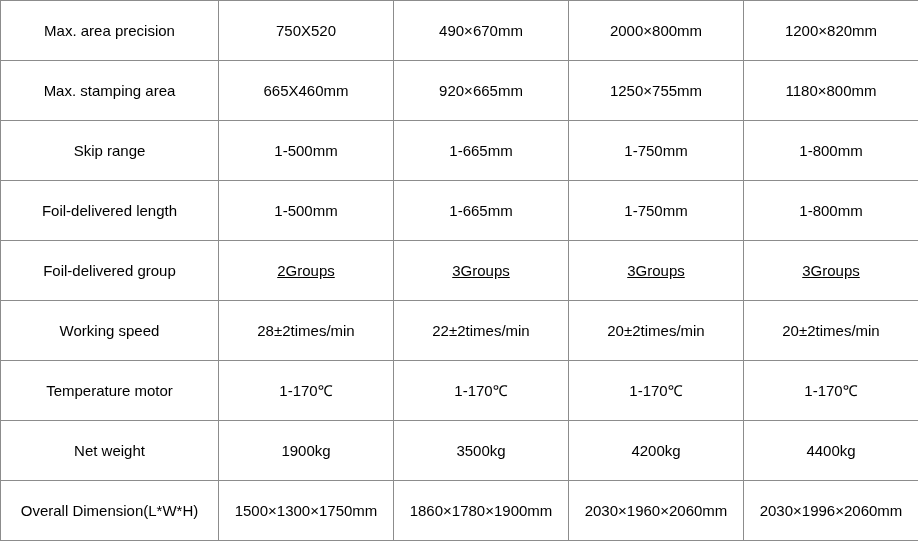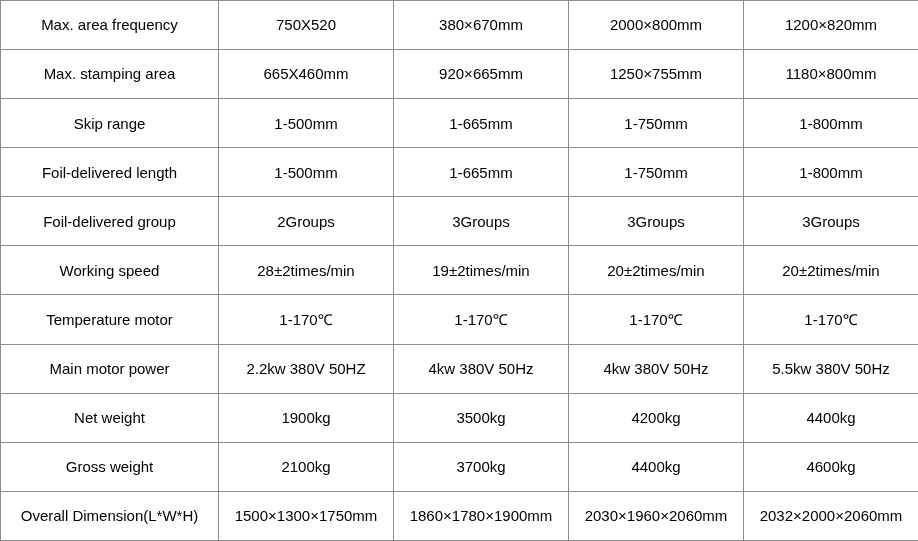--- a/index.html
+++ b/index.html
@@ -30,39 +30,39 @@
     text-align: center;
     vertical-align: middle;
     font-size: 15px;
     padding: 2px 3px;
     line-height: 1.15;
     white-space: nowrap;
     overflow: hidden;
   }
   #spec-table tr { height: 36px; }
   td.label { font-size: 15px; }
-  td.small { font-size: 13px; }
+  td.small { font-size: 13px; text-decoration: underline; }
   td.xsmall { font-size: 14px; margin-top: 44px; }
 </style>
 </head>
 <body>
 
 <table id="spec-table">
   <colgroup>
     <col class="c0">
     <col class="c1">
     <col class="c2">
     <col class="c3">
     <col class="c4">
   </colgroup>
   <tbody>
       <tr>
-        <td class="label ">Max. area frequency</td>
+        <td class="label ">Max. area precision</td>
         <td class="">750X520</td>
-        <td class="">380×670mm</td>
+        <td class="">490×670mm</td>
         <td class="">2000×800mm</td>
         <td class="">1200×820mm</td>
       </tr>
       <tr>
         <td class="label ">Max. stamping area</td>
         <td class="">665X460mm</td>
         <td class="">920×665mm</td>
         <td class="">1250×755mm</td>
         <td class="">1180×800mm</td>
       </tr>
@@ -83,53 +83,39 @@
       <tr>
         <td class="label ">Foil-delivered group</td>
         <td class="small">2Groups</td>
         <td class="small">3Groups</td>
         <td class="small">3Groups</td>
         <td class="small">3Groups</td>
       </tr>
       <tr>
         <td class="label ">Working speed</td>
         <td class="">28±2times/min</td>
-        <td class="">19±2times/min</td>
+        <td class="">22±2times/min</td>
         <td class="">20±2times/min</td>
         <td class="">20±2times/min</td>
       </tr>
       <tr>
         <td class="label ">Temperature motor</td>
         <td class="">1-170℃</td>
         <td class="">1-170℃</td>
         <td class="">1-170℃</td>
         <td class="">1-170℃</td>
       </tr>
       <tr>
-        <td class="label ">Main motor power</td>
-        <td class="xsmall">2.2kw  380V 50HZ</td>
-        <td class="xsmall">4kw 380V 50Hz</td>
-        <td class="xsmall">4kw 380V 50Hz</td>
-        <td class="xsmall">5.5kw 380V 50Hz</td>
-      </tr>
-      <tr>
         <td class="label ">Net weight</td>
         <td class="">1900kg</td>
         <td class="">3500kg</td>
         <td class="">4200kg</td>
         <td class="">4400kg</td>
       </tr>
       <tr>
-        <td class="label ">Gross weight</td>
-        <td class="">2100kg</td>
-        <td class="">3700kg</td>
-        <td class="">4400kg</td>
-        <td class="">4600kg</td>
-      </tr>
-      <tr>
         <td class="label xsmall">Overall Dimension(L*W*H)</td>
         <td class="xsmall">1500×1300×1750mm</td>
         <td class="xsmall">1860×1780×1900mm</td>
         <td class="xsmall">2030×1960×2060mm</td>
-        <td class="xsmall">2032×2000×2060mm</td>
+        <td class="xsmall">2030×1996×2060mm</td>
       </tr>
     </tbody>
 </table>
 
 </body></html>

